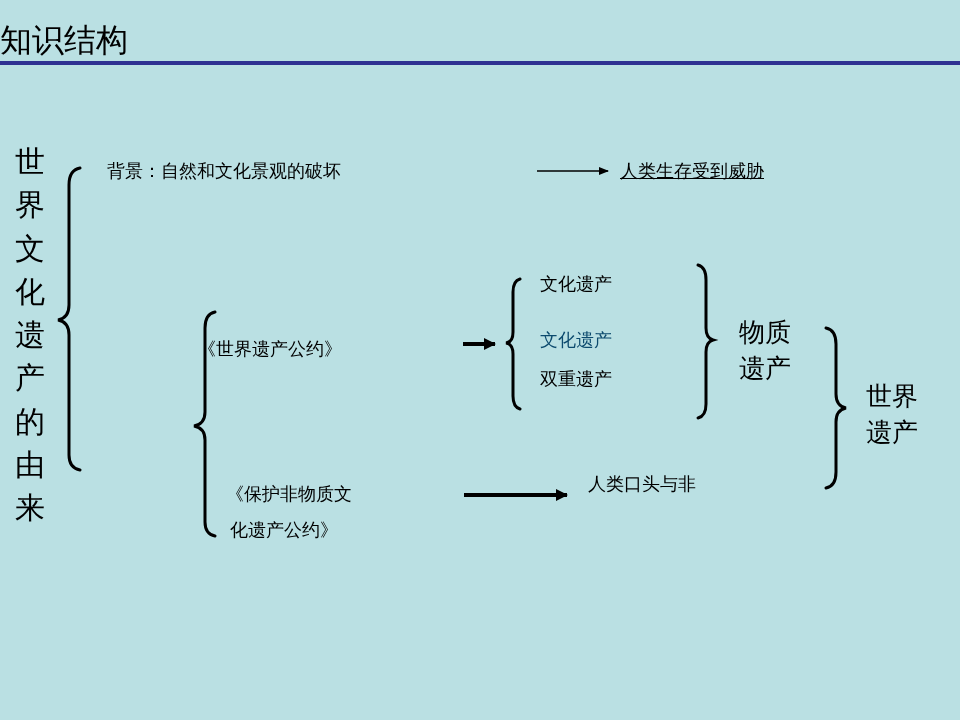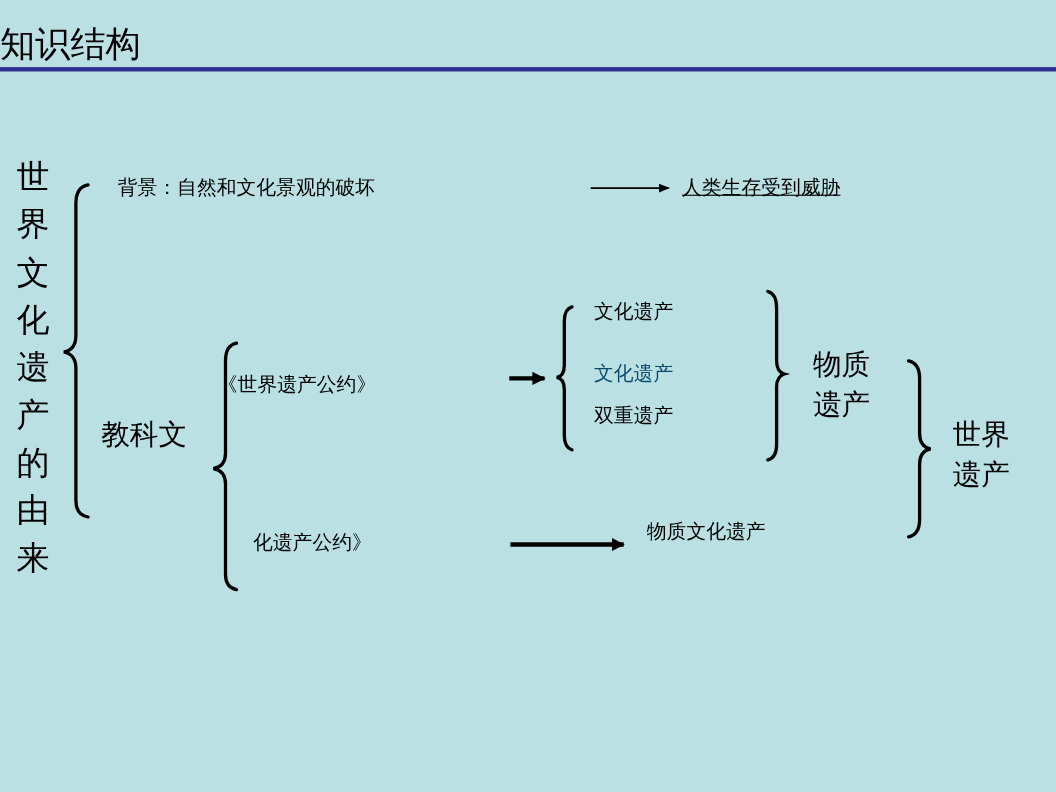--- a/index.html
+++ b/index.html
@@ -48,40 +48,40 @@
   <span>产</span>
   <span>的</span>
   <span>由</span>
   <span>来</span>
 </div>
 
 <div class="abs t28" style="left:107px; top:154px;">背景：自然和文化景观的破坏</div>
 <div class="abs t28" style="left:620px; top:154px;text-decoration:underline;">人类生存受到威胁</div>
 
 <div class="abs t26 multi" style="left:92px; top:378px;">
-  <span>教科文</span>
 </div>
 
 <div class="abs t28" style="left:198px; top:332px;font-family:Liberation Serif, serif;">《世界遗产公约》</div>
 
 <div class="abs t28" style="left:540px; top:267px;">文化遗产</div>
 <div class="abs t28 red" style="left:540px; top:323px;">文化遗产</div>
 <div class="abs t28" style="left:540px; top:362px;">双重遗产</div>
 
 <div class="abs t26 multi" style="left:739px; top:314px;">
   <span>物质</span>
   <span>遗产</span>
 </div>
 
 <div class="abs t28 multi" style="left:226px; top:476px; line-height:36px;">
+  <span>《保护非物质文</span>
   <span style="margin-left:4px;">化遗产公约》</span>
 </div>
 
 <div class="abs t28 multi" style="left:588px; top:466px; line-height:36px;">
-  <span>物质文化遗产</span>
+  <span>人类口头与非</span>
 </div>
 
 <div class="abs t26 multi" style="left:866px; top:378px;">
   <span>世界</span>
   <span>遗产</span>
 </div>
 
 <svg class="overlay" width="960" height="720" viewBox="0 0 960 720">
   <defs>
     <marker id="ah-thin" markerWidth="10" markerHeight="8" refX="9" refY="4" orient="auto" markerUnits="userSpaceOnUse">

